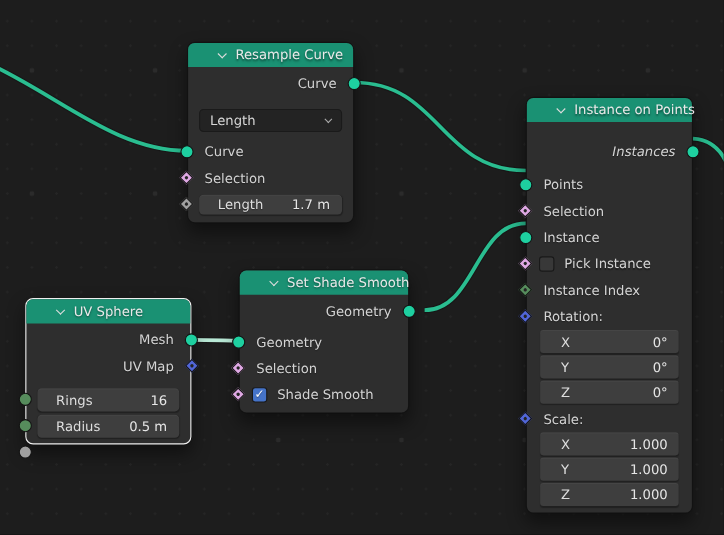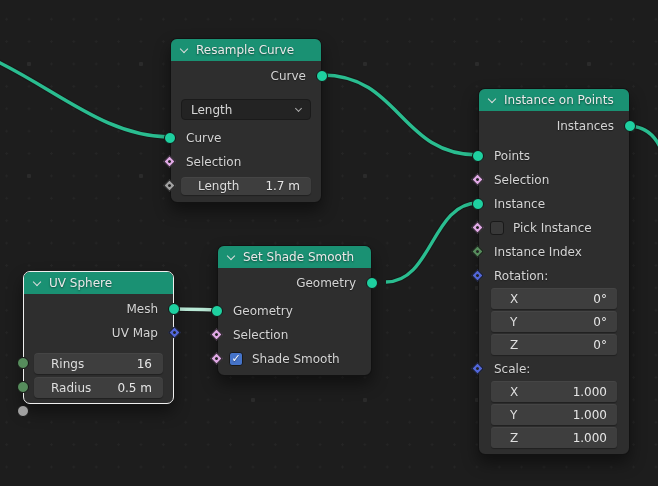--- a/index.html
+++ b/index.html
@@ -21,21 +21,21 @@
   .wire.hl { stroke:#b9e9d6; }
 
   .node {
     position:absolute; z-index:2; background:#2e2e2e;
     border:1px solid rgba(10,10,10,.75); border-radius:7px;
     box-shadow:0 8px 16px rgba(0,0,0,.45);
   }
   .node.active { border:1px solid #efefef; }
   .nheader {
     height:22px; background:#1a9173; border-radius:6px 6px 0 0;
-    display:flex; align-items:center; padding:0 10px; gap:9px;
+    display:flex; align-items:center; padding:0 28px; gap:9px;
     color:#eaeaea; text-shadow:0 1px 2px rgba(0,0,0,.5); font-size:12px;
   }
   .chev { display:inline-block; width:6px; height:6px; margin-top:-3px;
     border-right:1.7px solid #dcdcdc; border-bottom:1.7px solid #dcdcdc;
     transform:rotate(45deg); flex:none; }
   .row { position:relative; height:24px; display:flex; align-items:center;
     padding:0 15px; text-shadow:0 1px 1px rgba(0,0,0,.35); }
   .row.out { justify-content:flex-end; }
   .sock { position:absolute; top:50%; z-index:3; }
   .sock.in  { left:-7px; }
@@ -129,21 +129,21 @@
       </div>
     </div>
     <div style="height:4px;"></div>
   </div>
 
   <div class="node" style="left:478px; top:88px; width:152px;">
     <div class="nheader">
       <span class="chev"></span>
       <span class="lbl">Instance on Points</span>
     </div>
-    <div class="row out" style="margin-top:3px;">
+    <div class="row out" style="margin-top:15px;font-style:italic;">
       <span class="lbl">Instances</span>
       <span class="sock out circle c-geo"></span>
     </div>
     <div class="row" style="margin-top:6px;">
       <span class="sock in circle c-geo"></span>
       <span class="lbl">Points</span>
     </div>
     <div class="row">
       <span class="sock in diamond c-bool"></span>
       <span class="lbl">Selection</span>

